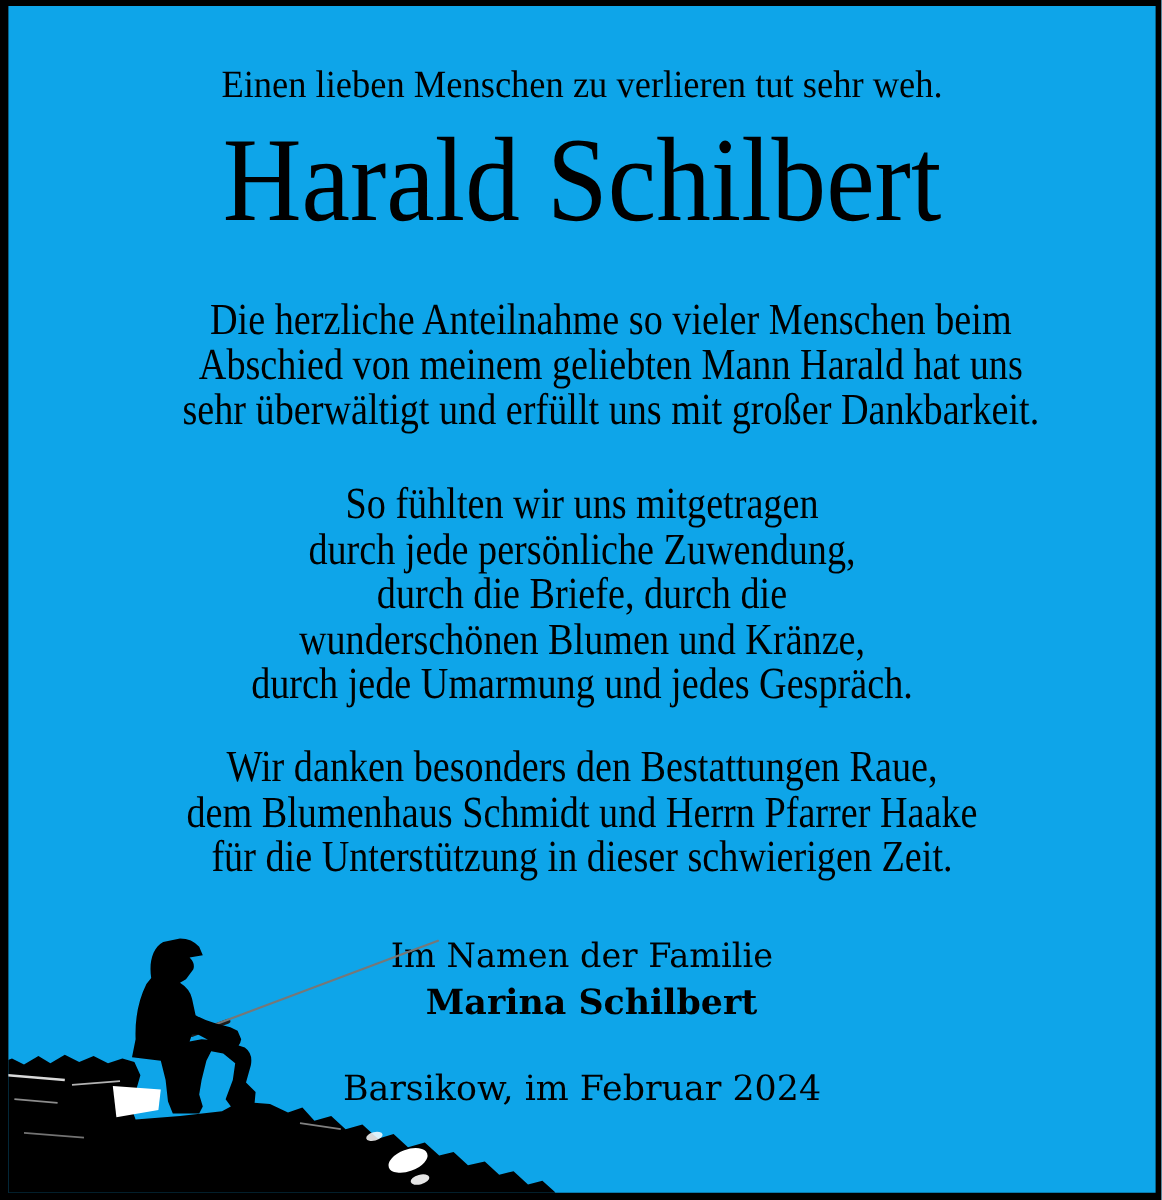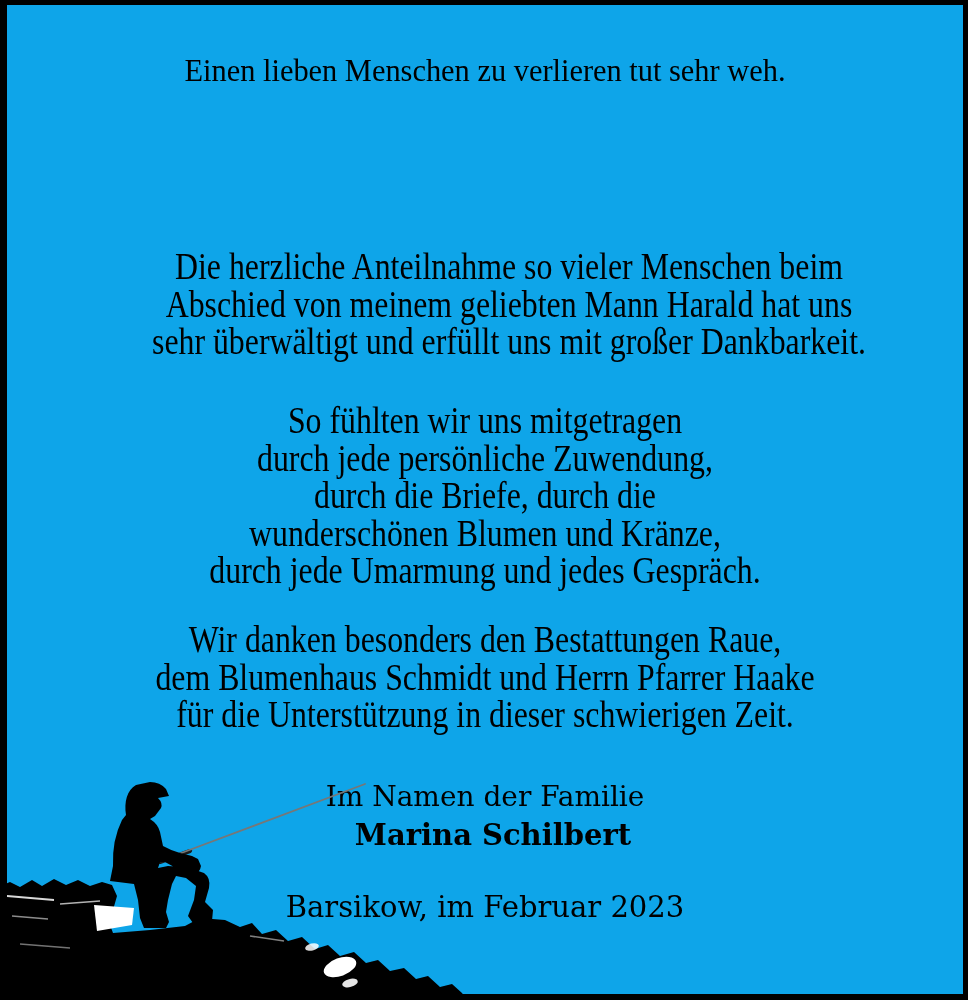--- a/index.html
+++ b/index.html
@@ -45,20 +45,23 @@
 </style>
 </head>
 <body>
 
 <div class="page">
 
   <div class="tblock intro cond95">
     <span class="line">Einen lieben Menschen zu verlieren tut sehr weh.</span>
   </div>
 
+  <h1 class="tblock headline cond91">
+    <span class="line">Harald Schilbert</span>
+  </h1>
 
   <div class="tblock para p1 cond">
     <span class="line">Die herzliche Anteilnahme so vieler Menschen beim</span>
     <span class="line">Abschied von meinem geliebten Mann Harald hat uns</span>
     <span class="line">sehr überwältigt und erfüllt uns mit großer Dankbarkeit.</span>
   </div>
 
   <div class="tblock para p2 cond">
     <span class="line">So fühlten wir uns mitgetragen</span>
     <span class="line">durch jede persönliche Zuwendung,</span>
@@ -72,21 +75,21 @@
     <span class="line">dem Blumenhaus Schmidt und Herrn Pfarrer Haake</span>
     <span class="line">für die Unterstützung in dieser schwierigen Zeit.</span>
   </div>
 
   <div class="tblock closing">
     <span class="line">Im Namen der Familie</span>
     <span class="line family">Marina Schilbert</span>
   </div>
 
   <div class="tblock placedate">
-    <span class="line">Barsikow, im Februar 2023</span>
+    <span class="line">Barsikow, im Februar 2024</span>
   </div>
 
   <svg class="scene" viewBox="0 0 500 280" xmlns="http://www.w3.org/2000/svg" aria-hidden="true">
 
     <path d="M160,142 L190,131" stroke="#1a1a1a" stroke-width="4" fill="none" stroke-linecap="round"></path>
     <path d="M176,135 L365,64" stroke="#777777" stroke-width="1.8" fill="none" stroke-linecap="round"></path>
 
     <path fill="#000000" d="M0,166 L10,162 L20,167 L32,160 L42,166 L54,159 L66,165 L78,160 L90,166 L102,162 L112,165
              L117,176 L113,190 L109,202 L113,213
              L150,210 L185,206 L200,198 L225,200 L240,207

